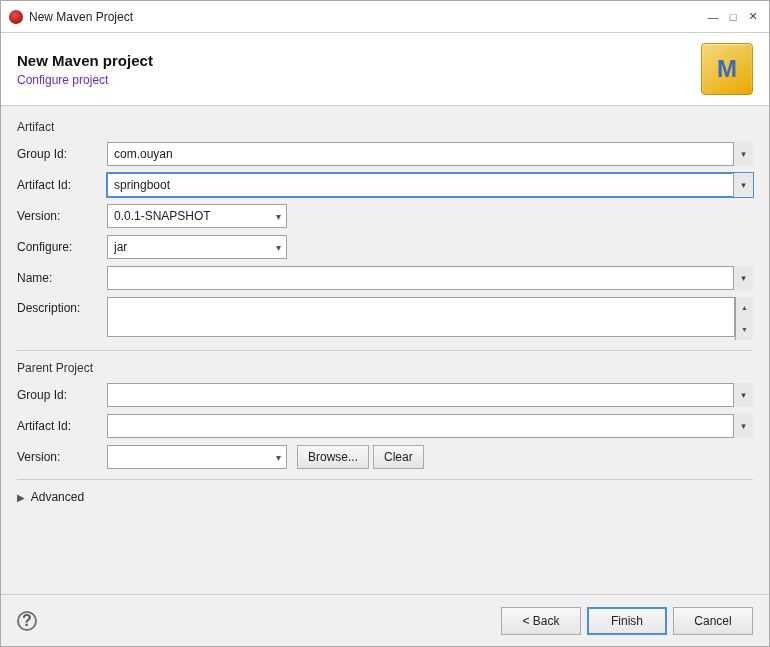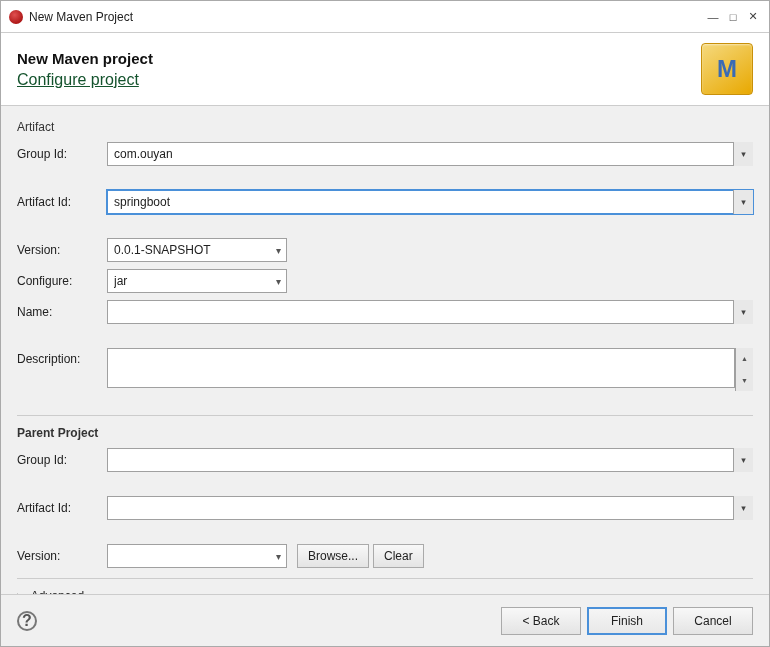--- a/index.html
+++ b/index.html
@@ -76,23 +76,22 @@
       min-height: 70px;
     }
     .dialog-header-text { }
     .dialog-header-title {
       font-size: 15px;
       font-weight: bold;
       color: #111;
       margin-bottom: 4px;
     }
     .dialog-header-subtitle {
-      font-size: 16px;
-      color: #14532d;
-      text-decoration: underline;
+      font-size: 12px;
+      color: #6d28d9;
     }
     .dialog-header-icon {
       width: 52px;
       height: 52px;
       background: linear-gradient(145deg, #f5d97e, #e8a800);
       border-radius: 4px;
       display: flex;
       align-items: center;
       justify-content: center;
       font-size: 24px;
@@ -112,21 +111,21 @@
     .section-label {
       font-size: 12px;
       font-weight: normal;
       color: #333;
       margin-bottom: 8px;
     }
 
     .form-row {
       display: flex;
       align-items: center;
-      margin-bottom: 24px;
+      margin-bottom: 7px;
     }
     .form-label {
       width: 90px;
       font-size: 12px;
       color: #222;
       flex-shrink: 0;
     }
     .form-field {
       flex: 1;
     }
@@ -249,21 +248,21 @@
     }
 
     .separator {
       height: 1px;
       background: #ccc;
       margin: 10px 0;
     }
 
     .parent-section-label {
       font-size: 12px;
-      font-weight: bold;
+      font-weight: normal;
       color: #333;
       margin-bottom: 8px;
     }
 
     .parent-version-row {
       display: flex;
       align-items: center;
       margin-bottom: 7px;
     }
     .parent-version-row .form-label {

